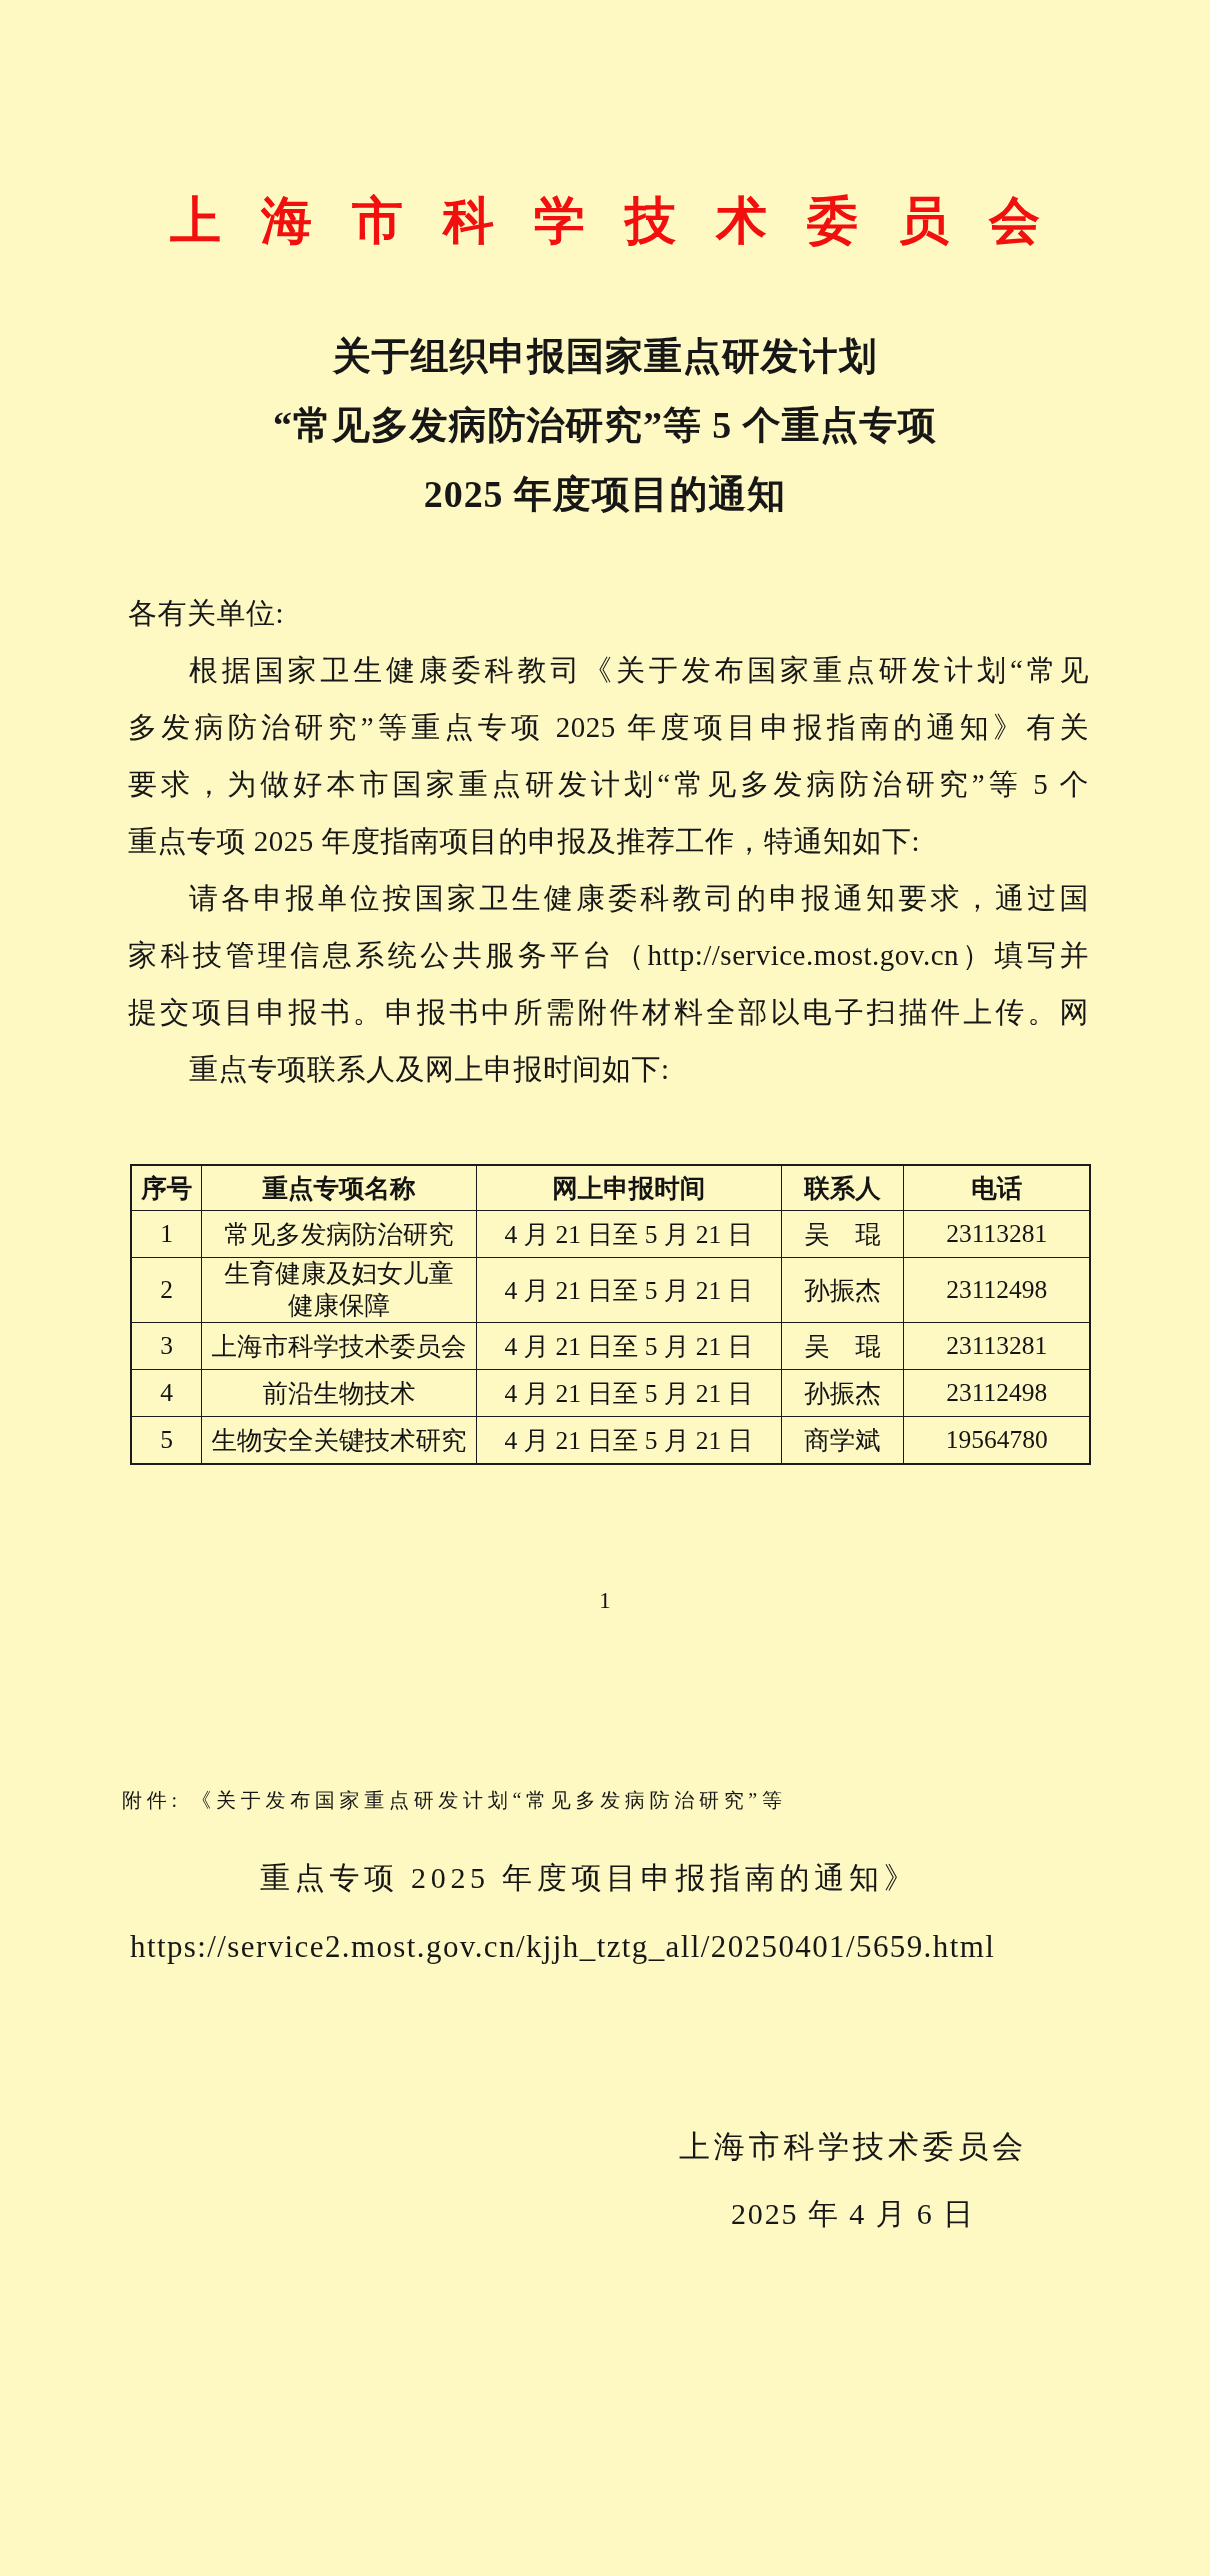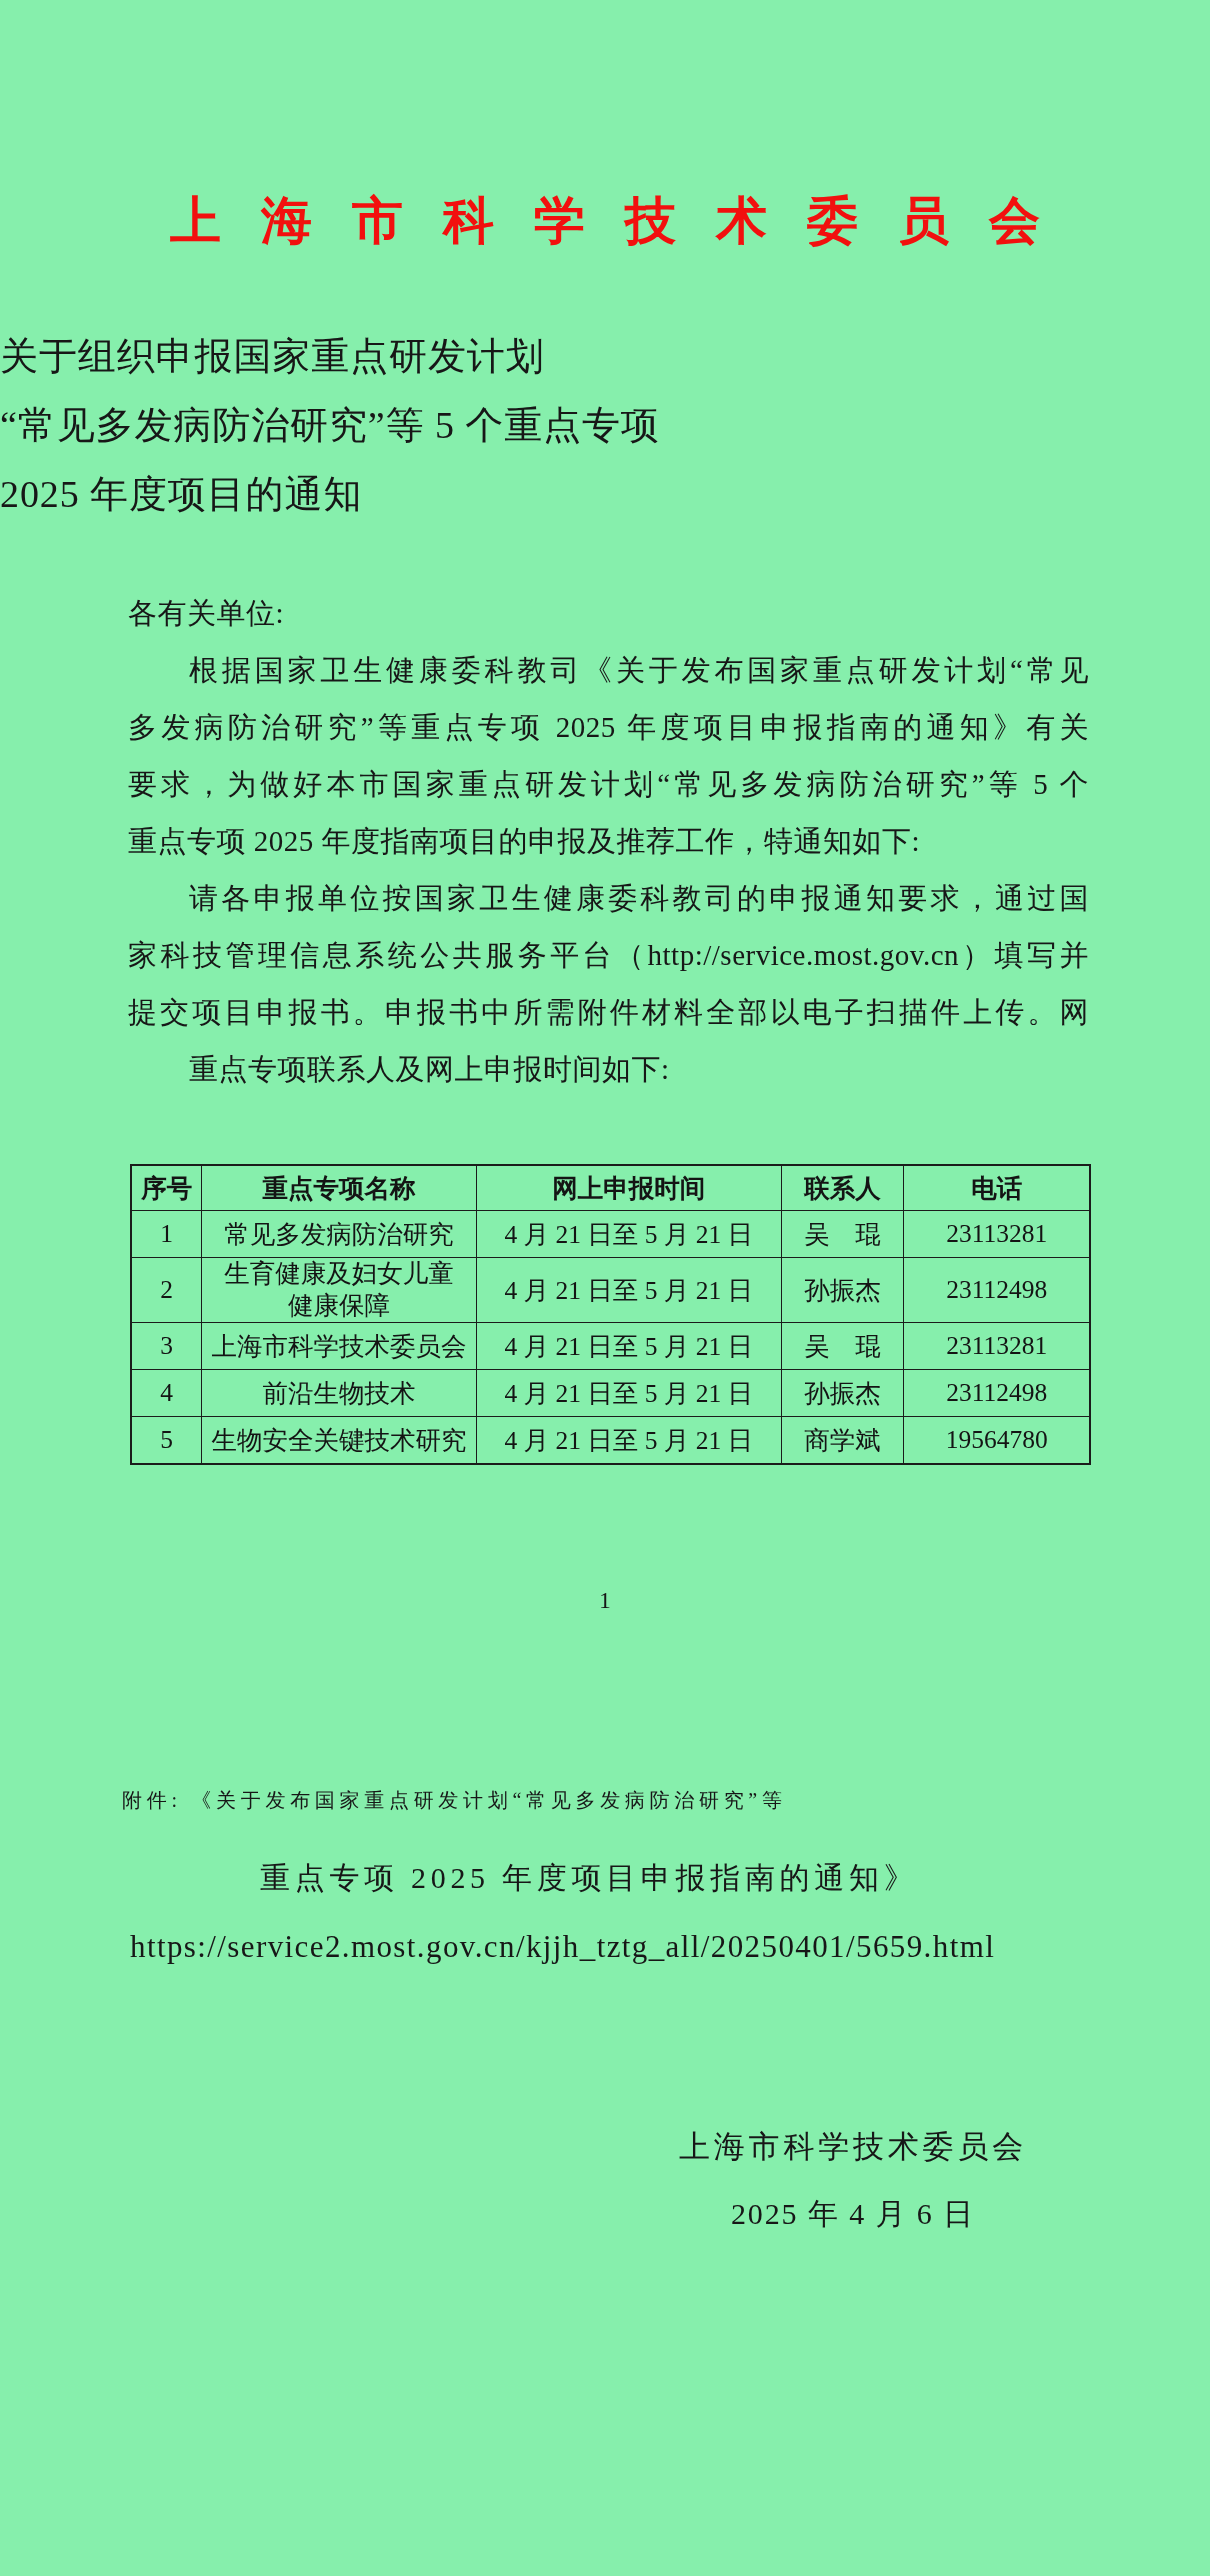--- a/index.html
+++ b/index.html
@@ -1,21 +1,21 @@
 <!DOCTYPE html>
 <html style="font-size:15px"><head>
 <meta charset="utf-8">
 <style>
   html, body { margin: 0; padding: 0; background: #ffffff; }
   .page {
     position: relative;
     width: 1210px;
     height: 2576px;
     margin: 0 auto;
-    background: #86efac;
+    background: #fef9c3;
     font-family: "Liberation Serif", "DejaVu Serif", serif;
     color: #171717;
     overflow: hidden;
   }
 
   
   .org-banner {
     position: absolute;
     top: 187px;
     left: 0;
@@ -29,21 +29,22 @@
     box-sizing: border-box;
     white-space: nowrap;
   }
 
   
   .title-block {
     position: absolute;
     top: 322px;
     left: 0;
     width: 100%;
-    font-weight: normal;
+    text-align: center;
+    font-weight: bold;
     font-size: 38px;
   }
   .title-line { line-height: 69px; letter-spacing: 0.9px; }
 
   
   .body-block {
     position: absolute;
     top: 585px;
     left: 128px;
     width: 961px;

